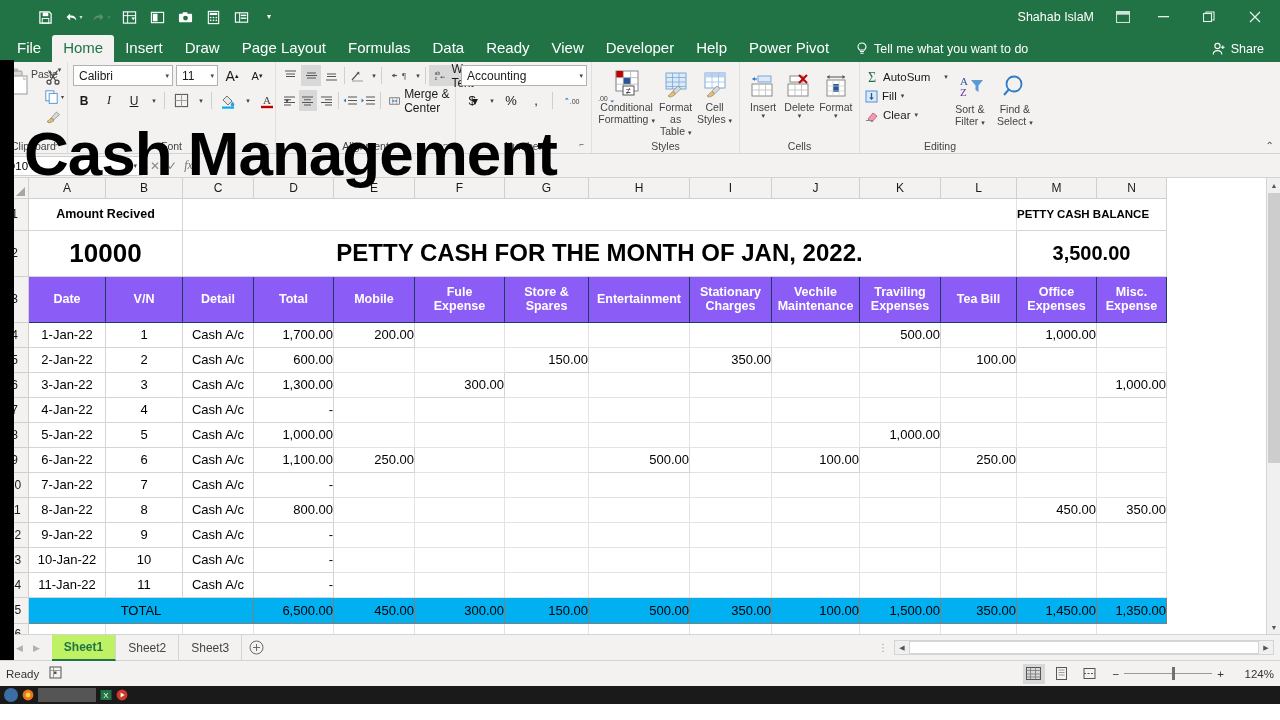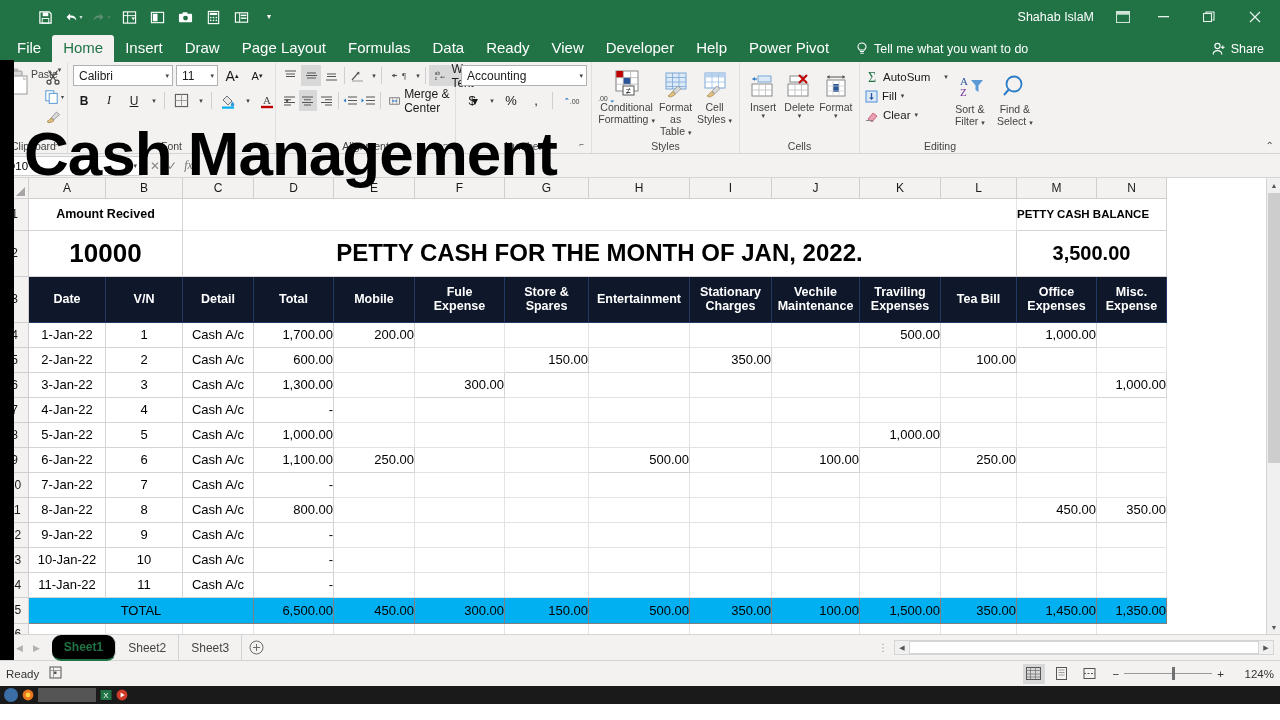--- a/index.html
+++ b/index.html
@@ -280,21 +280,21 @@
     font-weight: bold;
     text-align: center;
     color: #000;
   }
   .amt-label { font-weight: bold; font-size: 12.5px; text-align: center; }
   .amt-value { font-weight: bold; font-size: 26px; text-align: center; margin-top: 44px; }
   .pcb-label { font-weight: bold; font-size: 11.5px; }
   .pcb-value { font-weight: bold; font-size: 20px; text-align: center; }
 
   .thead-cell {
-    background: #0f172a;
+    background: #8b5cf6;
     color: #ffffff;
     font-weight: bold;
     font-size: 12.5px;
     text-align: center;
     border: 1px solid #1f3864;
     line-height: 14px;
     padding: 0 2px;
     white-space: normal;
     vertical-align: middle;
   }
@@ -342,23 +342,22 @@
     padding: 3px 12px;
     font-size: 12px;
     color: #444;
     border-right: 1px solid #d4d4d4;
     height: 26px;
     display: flex; align-items: center;
   }
   .stab.active {
     color: #217346;
     font-weight: bold;
-    background: #000000;
+    background: #bef264;
     border-bottom: 2px solid #217346;
-    border-radius: 9px;
   }
   .addsheet {
     width: 28px; height: 26px;
     display: flex; align-items: center; justify-content: center;
     color: #6a6a6a; font-size: 13px;
   }
   .hdots { margin-left: auto; color: #9a9a9a; font-size: 10px; padding: 0 6px; letter-spacing: 0; }
   .hscroll {
     width: 380px; height: 15px;
     background: #f0f0f0;

